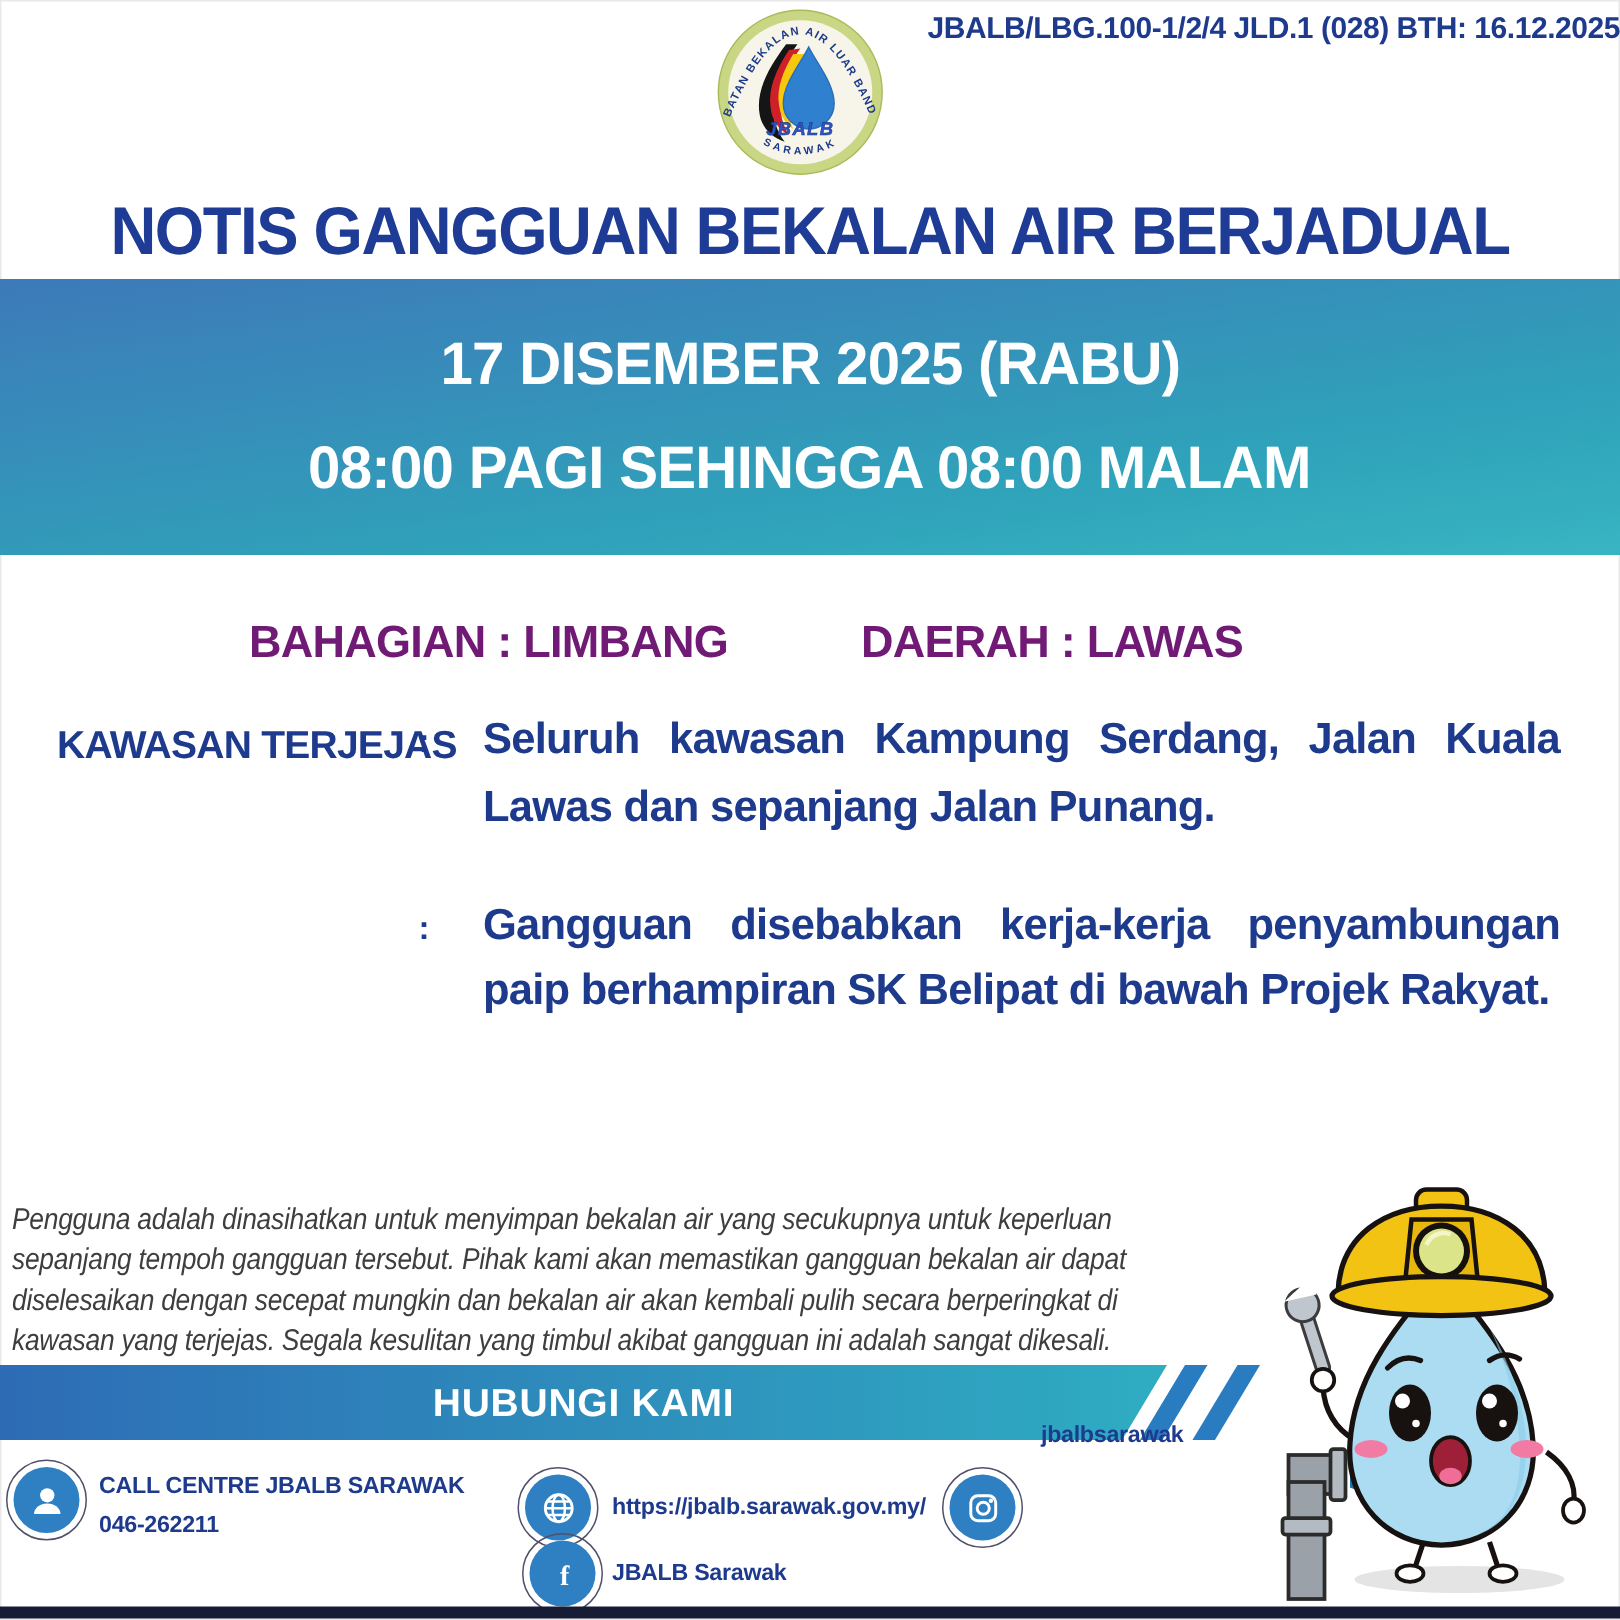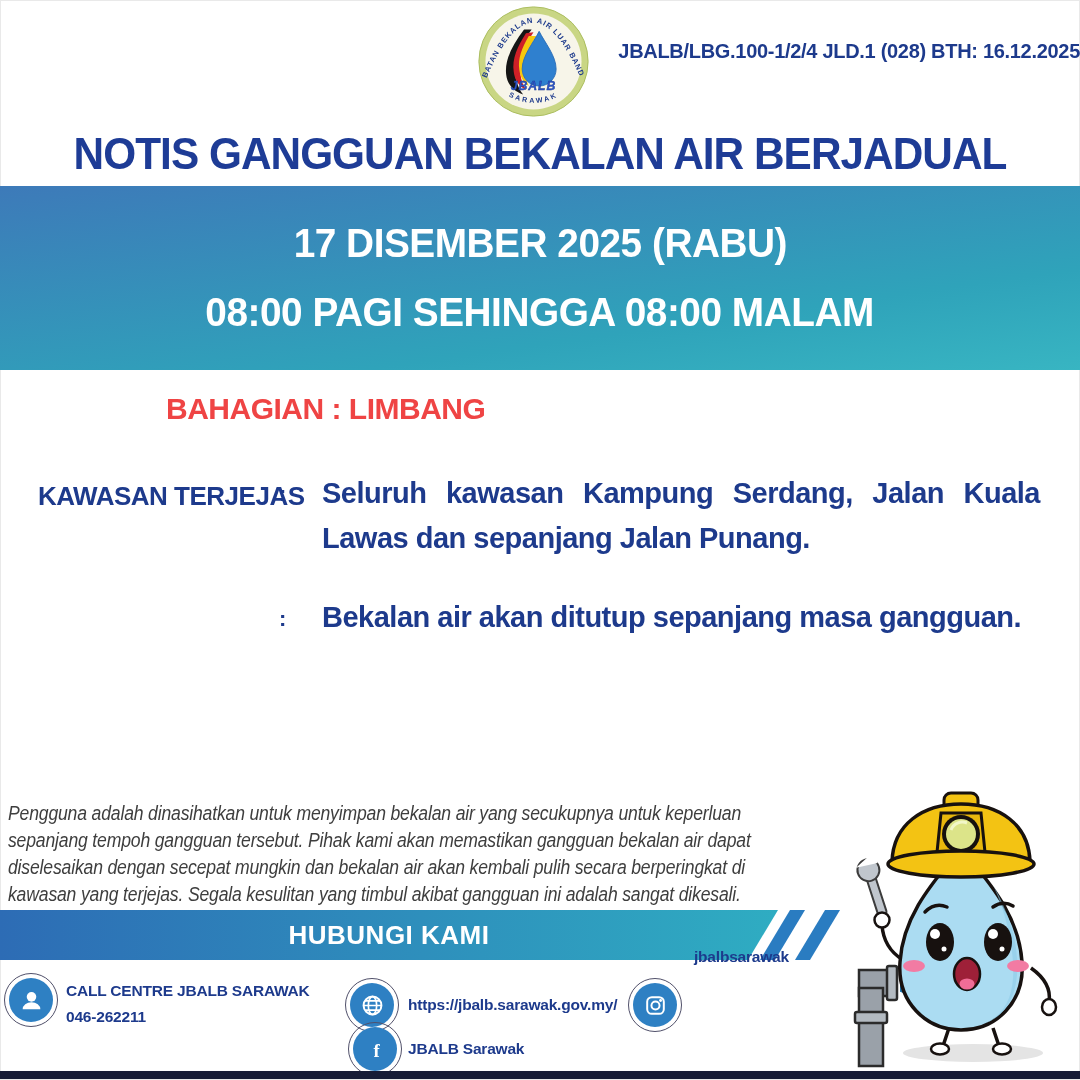--- a/index.html
+++ b/index.html
@@ -4,42 +4,42 @@
 <style>
   html,body{margin:0;padding:0;background:#9e9e9e;}
   .poster{
     position:relative;width:1080px;height:1080px;background:#ffffff;
     font-family:"Liberation Sans",sans-serif;overflow:hidden;margin:0 auto;
     box-shadow:inset 0 0 0 1px #e9e9e9;
   }
   
   .ref{
     position:absolute;top:8px;right:0px;font-size:20px;font-weight:bold;
-    color:#1d3a8c;letter-spacing:-0.3px;white-space:nowrap;margin-top:32px;
+    color:#1d3a8c;letter-spacing:-0.3px;white-space:nowrap;
   }
   .logo{position:absolute;left:477px;top:5px;width:113px;height:113px;}
   
   .title{
     position:absolute;top:128px;left:0;width:1080px;text-align:center;
     font-size:45px;font-weight:bold;color:#1e3c96;letter-spacing:-1px;
     transform:scaleX(.94);transform-origin:center;white-space:nowrap;
   }
   
   .banner{
     position:absolute;top:186px;left:0;width:1080px;height:184px;
     background:linear-gradient(172deg,#3d7ab9 0%,#2fa3ba 70%,#38b5c2 100%);
     display:flex;flex-direction:column;align-items:center;justify-content:center;
     gap:24px;
   }
   .banner .line{
     color:#ffffff;font-size:40px;font-weight:bold;letter-spacing:-0.5px;
     white-space:nowrap;transform:scaleX(.97);
   }
   
-  .loc{position:absolute;top:392px;font-size:30px;font-weight:bold;color:#ef4444;
+  .loc{position:absolute;top:412px;font-size:30px;font-weight:bold;color:#701a75;
     letter-spacing:-0.5px;white-space:nowrap;}
   .loc.bahagian{left:166px;}
   .loc.daerah{left:574px;}
   
   .dlabel{position:absolute;left:38px;font-size:26px;font-weight:bold;color:#1d3a8c;
     letter-spacing:-0.5px;white-space:nowrap;}
   .dcolon{position:absolute;left:279px;font-size:22px;font-weight:bold;color:#1d3a8c;}
   .dtext{
     position:absolute;left:322px;width:718px;font-size:29px;font-weight:bold;
     color:#1d3a8c;letter-spacing:-0.5px;text-align:justify;text-align-last:left;
@@ -115,28 +115,29 @@
   </svg>
 
   <div class="title">NOTIS GANGGUAN BEKALAN AIR BERJADUAL</div>
 
   <div class="banner">
     <div class="line">17 DISEMBER 2025 (RABU)</div>
     <div class="line">08:00 PAGI SEHINGGA 08:00 MALAM</div>
   </div>
 
   <div class="loc bahagian">BAHAGIAN : LIMBANG</div>
+  <div class="loc daerah">DAERAH : LAWAS</div>
 
   <div class="dlabel kaw-label">KAWASAN TERJEJAS</div>
   <div class="dcolon kaw-colon">:</div>
   <div class="dtext kaw-text">Seluruh kawasan Kampung Serdang, Jalan Kuala Lawas dan sepanjang Jalan Punang.</div>
 
   <div class="dcolon hur-colon">:</div>
   <div class="dtext hur-text">
-    <div>Bekalan air akan ditutup sepanjang masa gangguan.</div>
+    <div>Gangguan disebabkan kerja-kerja penyambungan paip berhampiran SK Belipat di bawah Projek Rakyat.</div>
   </div>
 
   <div class="advisory">Pengguna adalah dinasihatkan untuk menyimpan bekalan air yang secukupnya untuk keperluan sepanjang tempoh gangguan tersebut. Pihak kami akan memastikan gangguan bekalan air dapat diselesaikan dengan secepat mungkin dan bekalan air akan kembali pulih secara berperingkat di kawasan yang terjejas. Segala kesulitan yang timbul akibat gangguan ini adalah sangat dikesali.</div>
 
   <div class="cbar">
     <div class="heading">HUBUNGI KAMI</div>
   </div>
   <div class="stripe s1"></div>
   <div class="stripe s2"></div>
 

